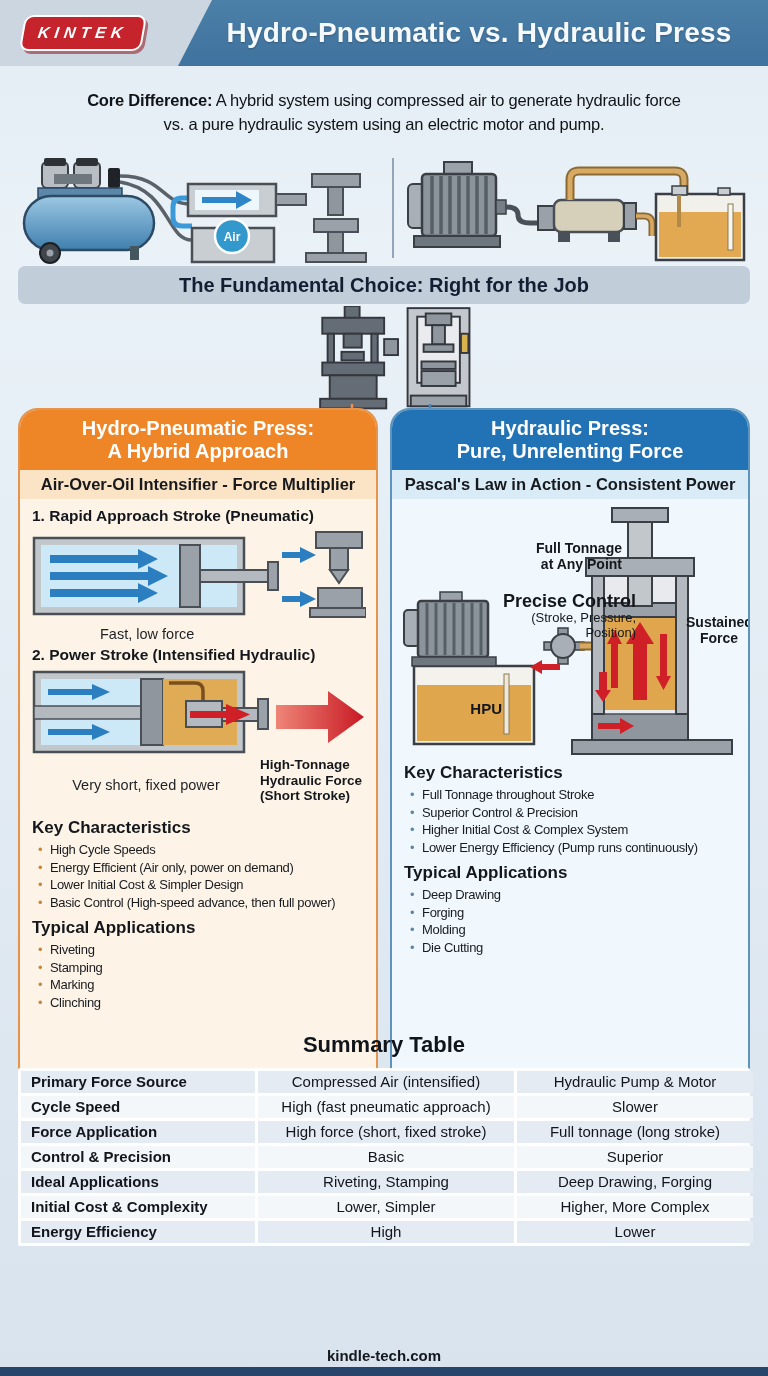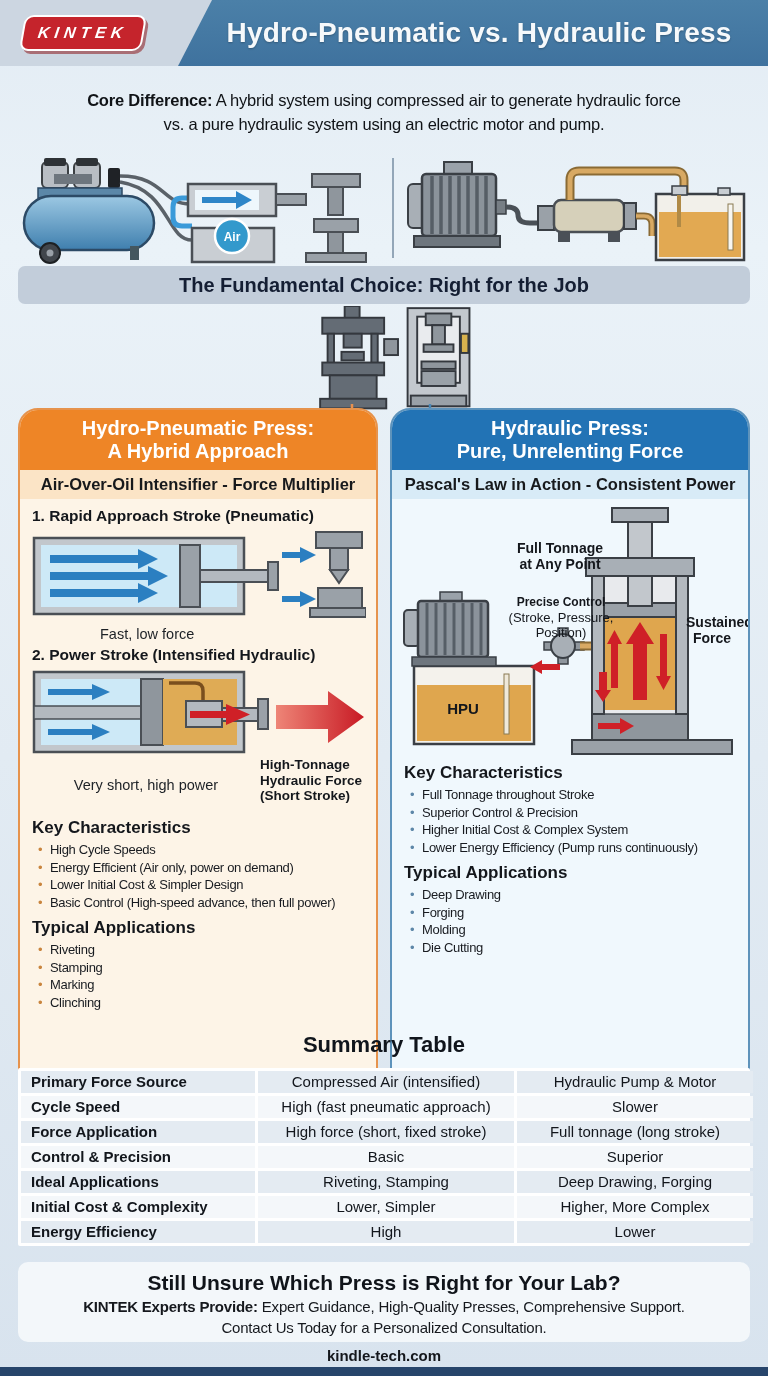--- a/index.html
+++ b/index.html
@@ -56,24 +56,24 @@
            font-size:13.5px;font-weight:800;line-height:15.5px;color:#14171c;}
   .khead{font-size:17px;font-weight:800;color:#14171c;margin:7px 0 3px 2px;}
   ul.blist{margin:0;padding:0 0 0 6px;list-style:none;}
   ul.blist li{position:relative;padding-left:14px;font-size:13px;letter-spacing:-.3px;
               line-height:17.5px;color:#181b20;}
   ul.blist li::before{content:"•";position:absolute;left:2px;top:0;}
   .card-left ul.blist li::before{color:#c9853e;}
   .card-right ul.blist li::before{color:#5d87a8;}
   
   .rdiag{position:relative;width:336px;height:252px;}
-  .rlabel{position:absolute;text-align:center;color:#14171c;}
+  .rlabel{position:absolute;text-align:right;color:#14171c;}
   .rl-tonnage{left:96px;top:36px;width:124px;font-size:14px;font-weight:800;line-height:16px;}
   .rl-precise{left:84px;top:90px;width:150px;font-size:13px;line-height:15px;}
-  .rl-precise b{font-size:12px;margin-top:34px;}
+  .rl-precise b{font-size:18px;margin-top:34px;}
   .rl-sustained{left:284px;top:110px;width:52px;font-size:14px;font-weight:800;line-height:16px;}
   .rl-hpu{left:22px;top:196px;width:78px;font-size:15px;font-weight:800;}
   
   .sum-title{position:absolute;top:1032px;left:0;width:768px;text-align:center;
              font-size:22px;font-weight:800;color:#10151c;}
   .sum-table{position:absolute;top:1068px;left:18px;width:732px;background:#fff;padding:3px;
              display:flex;flex-direction:column;gap:3px;border-radius:2px;}
   .srow{display:grid;grid-template-columns:234px 256px 236px;gap:3px;}
   .scell{font-size:15px;line-height:22px;color:#12161c;text-align:center;}
   .scell.lab{font-weight:800;text-align:left;padding-left:10px;}
@@ -305,21 +305,21 @@
         <rect x="111" y="12" width="22" height="66" fill="#8f969d" stroke="#4a4f55" stroke-width="2"></rect>
         <rect x="133" y="12" width="74" height="66" fill="#dfab55"></rect>
         <path d="M139 16 h26 q8 0 8 8 v10" fill="none" stroke="#7a4f1e" stroke-width="3.5"></path>
         <rect x="156" y="34" width="36" height="26" fill="#b3b9bf" stroke="#4a4f55" stroke-width="2"></rect>
         <rect x="192" y="41" width="36" height="13" fill="#b3b9bf" stroke="#4a4f55" stroke-width="2"></rect>
         <polygon points="160,44 196,44 196,37 220,47.5 196,58 196,51 160,51" fill="#cf2027"></polygon>
         <rect x="228" y="32" width="10" height="30" fill="#9aa1a8" stroke="#4a4f55" stroke-width="2"></rect>
         <polygon points="246,38 298,38 298,24 334,50 298,76 298,62 246,62" fill="url(#ra)"></polygon>
       </svg>
       <div class="d2row">
-        <div class="caption d2cap">Very short, high power</div>
+        <div class="caption d2cap">Very short, fixed power</div>
         <div class="d2label">
           <div>High-Tonnage</div>
           <div>Hydraulic Force</div>
           <div>(Short Stroke)</div>
         </div>
       </div>
       <div class="khead">Key Characteristics</div>
       <ul class="blist">
         <li>High Cycle Speeds</li>
         <li>Energy Efficient (Air only, power on demand)</li>
@@ -455,23 +455,16 @@
       <div class="scell">Lower, Simpler</div>
       <div class="scell">Higher, More Complex</div>
     </div>
     <div class="srow odd">
       <div class="scell lab">Energy Efficiency</div>
       <div class="scell">High</div>
       <div class="scell">Lower</div>
     </div>
   </div>
 
-  <div class="footer-box">
-    <div class="f-head">Still Unsure Which Press is Right for Your Lab?</div>
-    <div class="f-line">
-      <b>KINTEK Experts Provide:</b><span> Expert Guidance, High-Quality Presses, Comprehensive Support.</span>
-    </div>
-    <div class="f-line">Contact Us Today for a Personalized Consultation.</div>
-  </div>
   <div class="website">kindle-tech.com</div>
   <div class="bottom-bar"></div>
 
 </div>
 
 </body></html>

